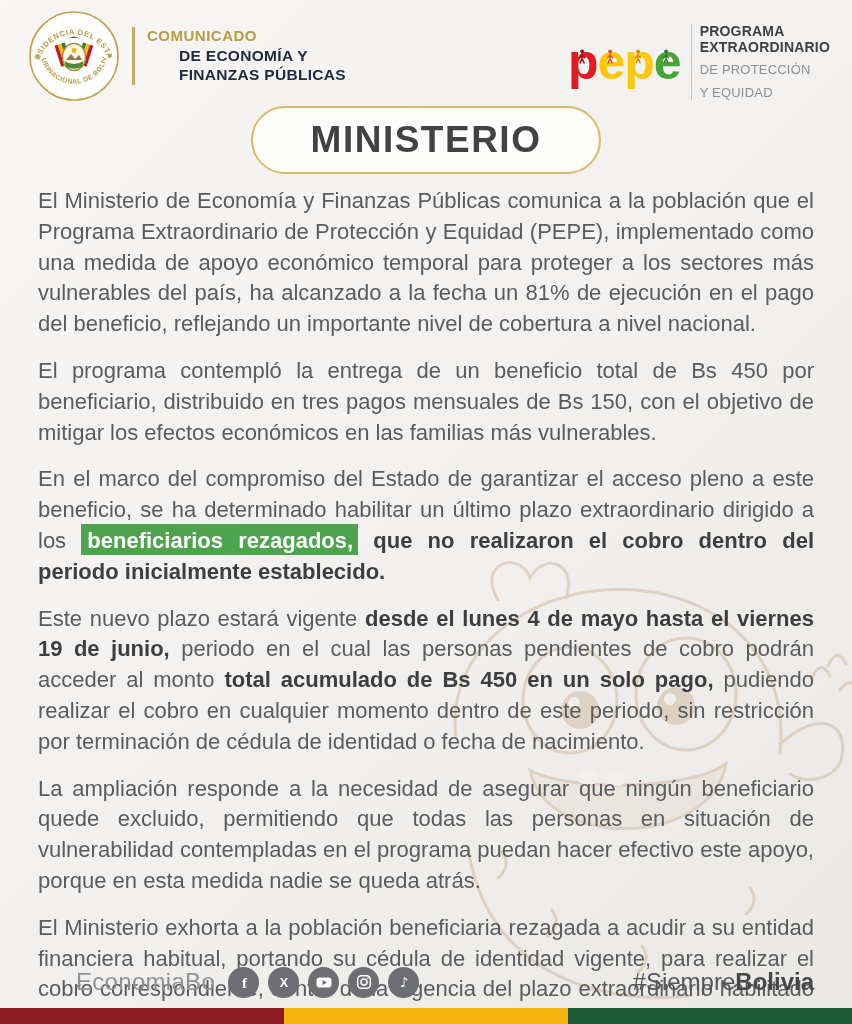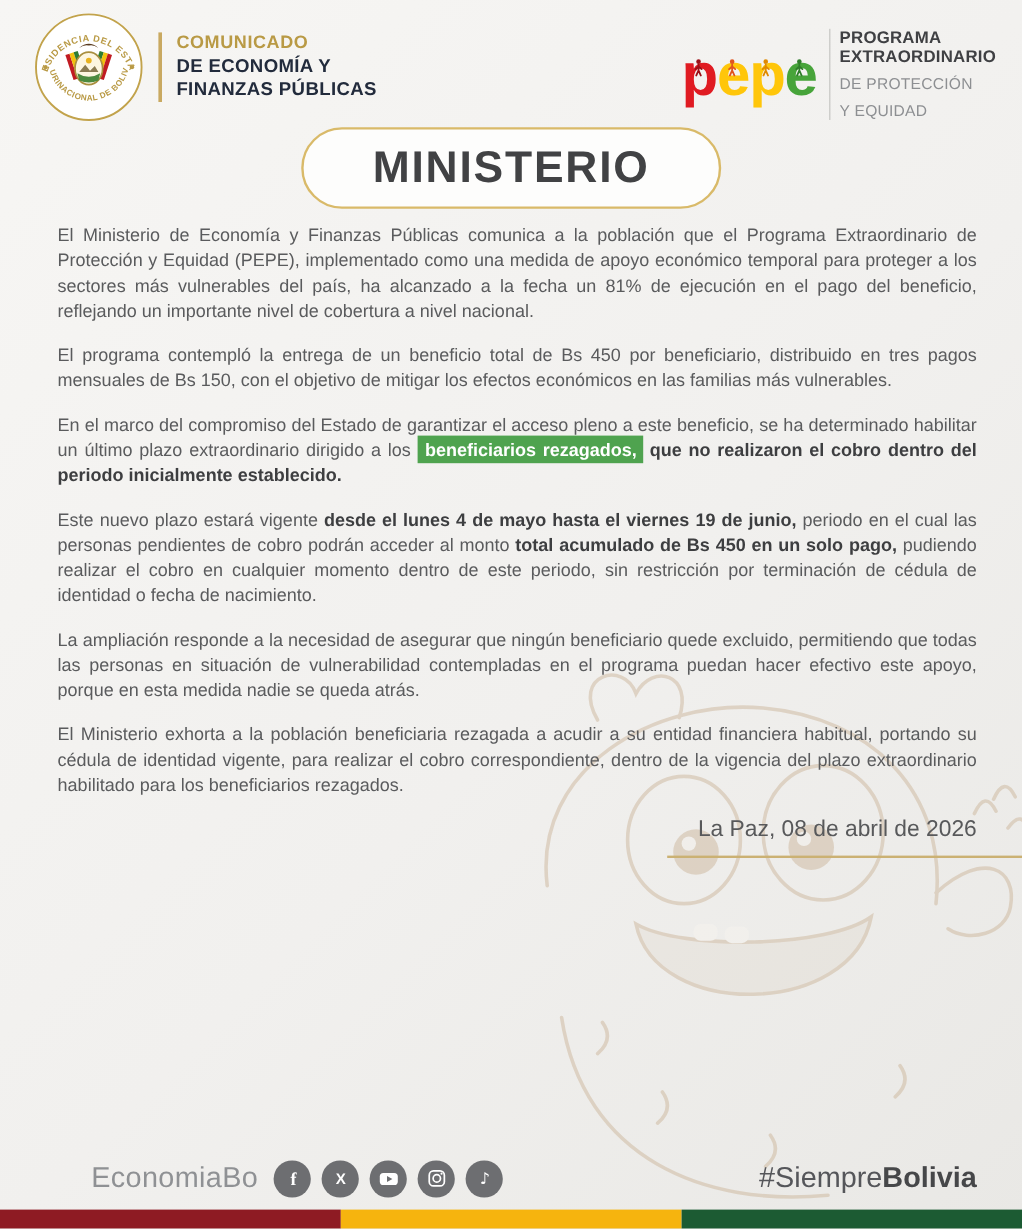--- a/index.html
+++ b/index.html
@@ -7,41 +7,41 @@
     position:relative;width:852px;height:1024px;overflow:hidden;
     background:linear-gradient(135deg,#f7f6f4 0%,#f1f0ee 55%,#e9e8e5 100%);
     font-family:"Liberation Sans",sans-serif;
   }
   
   .header{position:absolute;top:10px;left:28px;right:22px;height:96px;display:flex;justify-content:space-between;align-items:flex-start;z-index:2;}
   .gov-block{display:flex;align-items:center;gap:12px;}
   .seal{width:92px;height:92px;}
   .ministry-text{border-left:3px solid #c9a961;padding-left:12px;line-height:1.25;}
   .ministry-l1{color:#b99a45;font-weight:700;font-size:15px;letter-spacing:.5px;}
-  .ministry-l2,.ministry-l3{color:#222b3c;font-weight:700;font-size:15.5px;letter-spacing:.3px;}
+  .ministry-l2,.ministry-l3{color:#222b3c;font-weight:700;font-size:15.5px;letter-spacing:.3px;margin-left:32px;}
   .pepe-block{display:flex;align-items:center;gap:10px;margin-top:14px;}
   .pepe-letters{display:flex;align-items:flex-start;font-weight:700;font-size:50px;line-height:.9;letter-spacing:-1px;}
   .pepe-letter{position:relative;display:inline-block;}
   .pepe-red{color:#e01b22;}
   .pepe-yellow{color:#ffc60a;}
   .pepe-green{color:#47a43a;}
   .pepe-fig{position:absolute;top:9px;left:50%;transform:translateX(-58%);width:11px;height:15px;}
   .pepe-text{border-left:1px solid #c5c5c3;padding-left:8px;line-height:1.12;}
   .pepe-t-bold{color:#3f4043;font-weight:700;font-size:14px;letter-spacing:.2px;}
   .pepe-t-gray{color:#8d8f92;font-size:13px;letter-spacing:.2px;margin-top:8px;}
   
   .title-wrap{position:absolute;top:106px;left:0;right:0;text-align:center;z-index:2;}
   .title-pill{
     display:inline-block;background:#fdfdfc;border:2px solid #d9ba69;border-radius:44px;
     padding:11px 58px;color:#414244;font-weight:700;font-size:37px;letter-spacing:1.5px;
   }
   
   .content{position:absolute;top:186px;left:38px;right:38px;z-index:1;}
   .content p{
-    margin:0 0 16px 10px;color:#5a5b5d;font-size:15px;line-height:1.4;
+    margin:0 0 16px 0;color:#5a5b5d;font-size:22px;line-height:1.4;
     text-align:justify;
   }
   .seg-bold{font-weight:700;color:#3d3e40;}
   .seg-highlight{background:#4fa34f;color:#ffffff;font-weight:700;padding:4px 5px 2px 6px;box-decoration-break:clone;-webkit-box-decoration-break:clone;}
   .date-row{position:relative;margin-top:16px;text-align:right;color:#58595b;font-size:19px;padding-bottom:12px;}
   .date-underline{position:absolute;right:-38px;bottom:0;width:296px;border-bottom:2px solid #cbb173;}
   
   .watermark{position:absolute;right:0;top:548px;width:424px;height:462px;opacity:.45;z-index:0;pointer-events:none;}
   
   .footer{position:absolute;left:0;right:0;bottom:16px;height:52px;display:flex;align-items:center;justify-content:space-between;padding:0 38px;box-sizing:border-box;z-index:2;}

